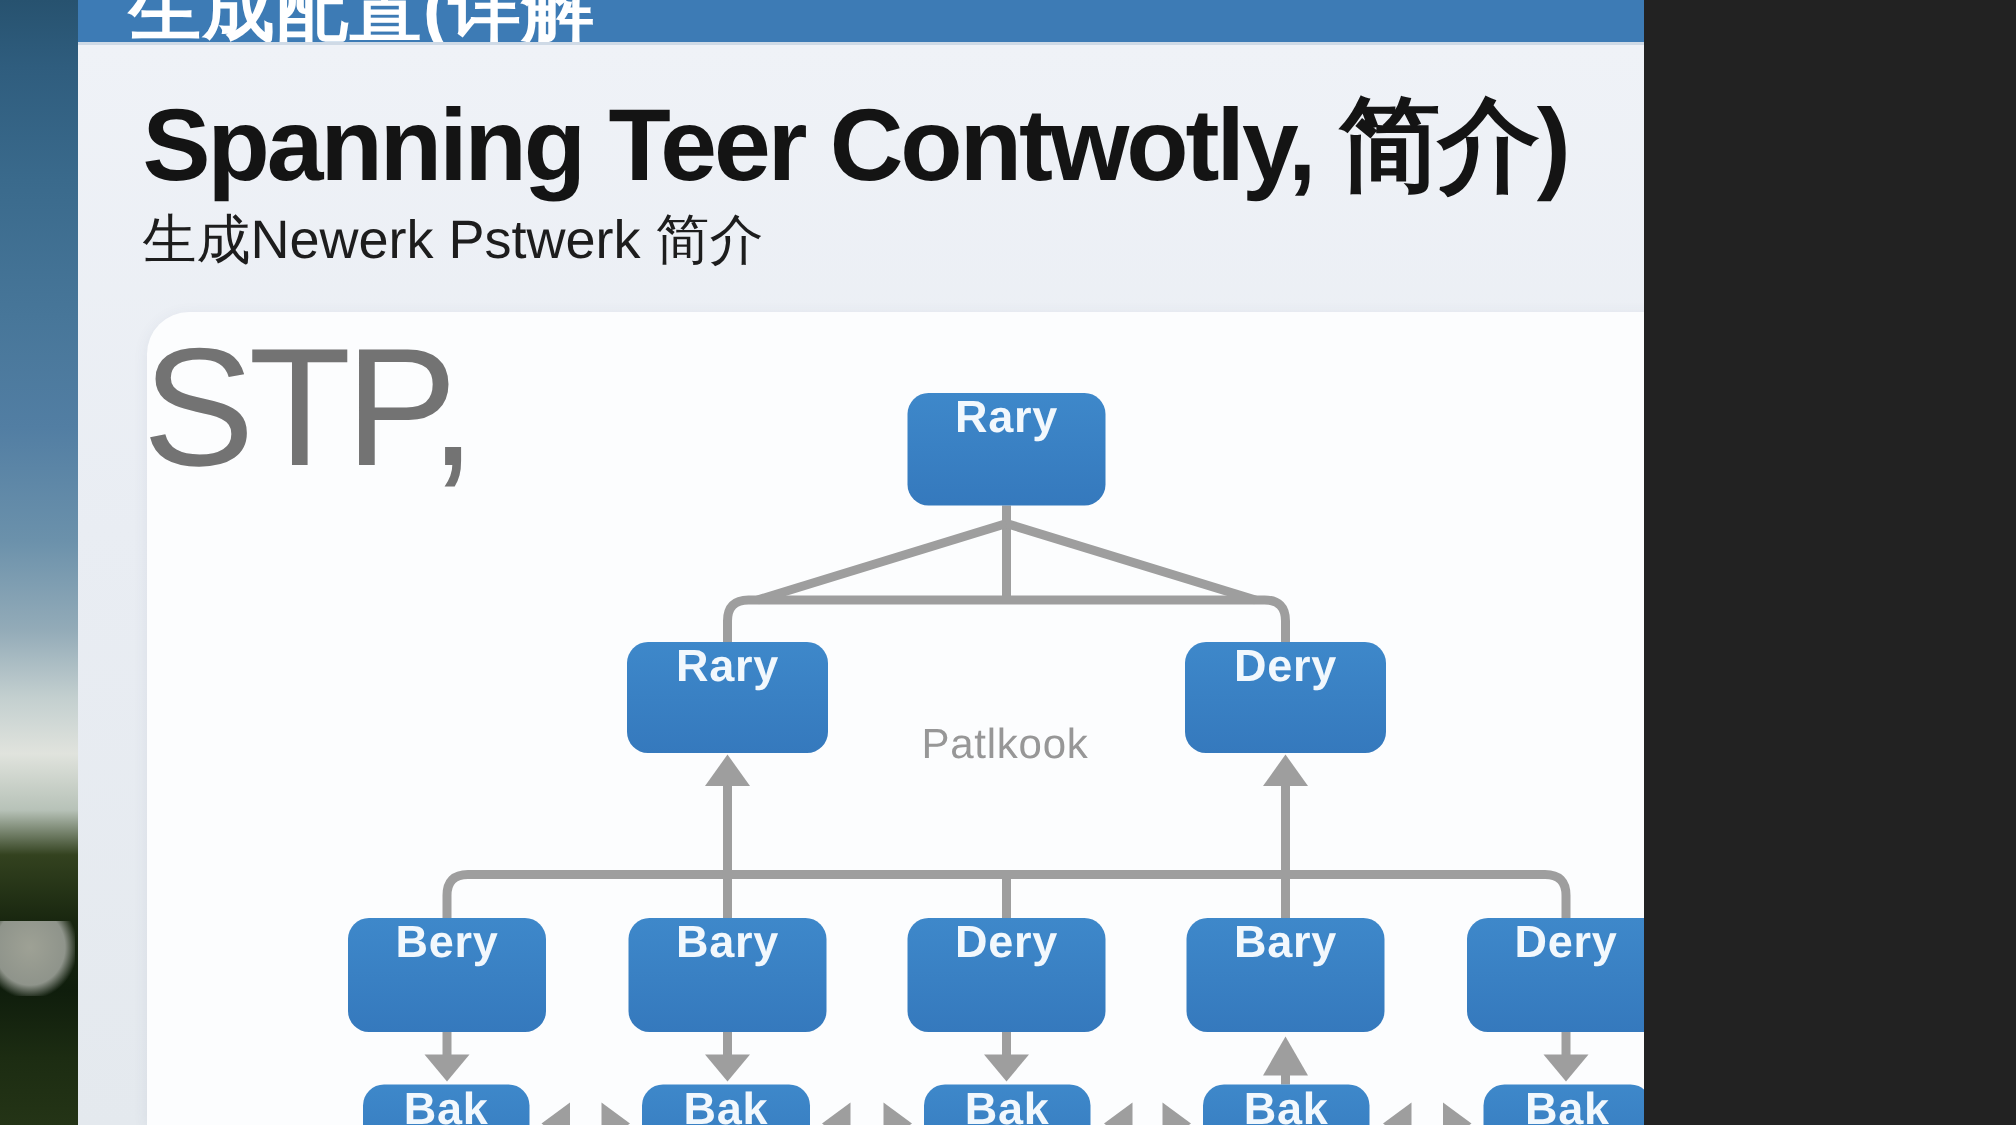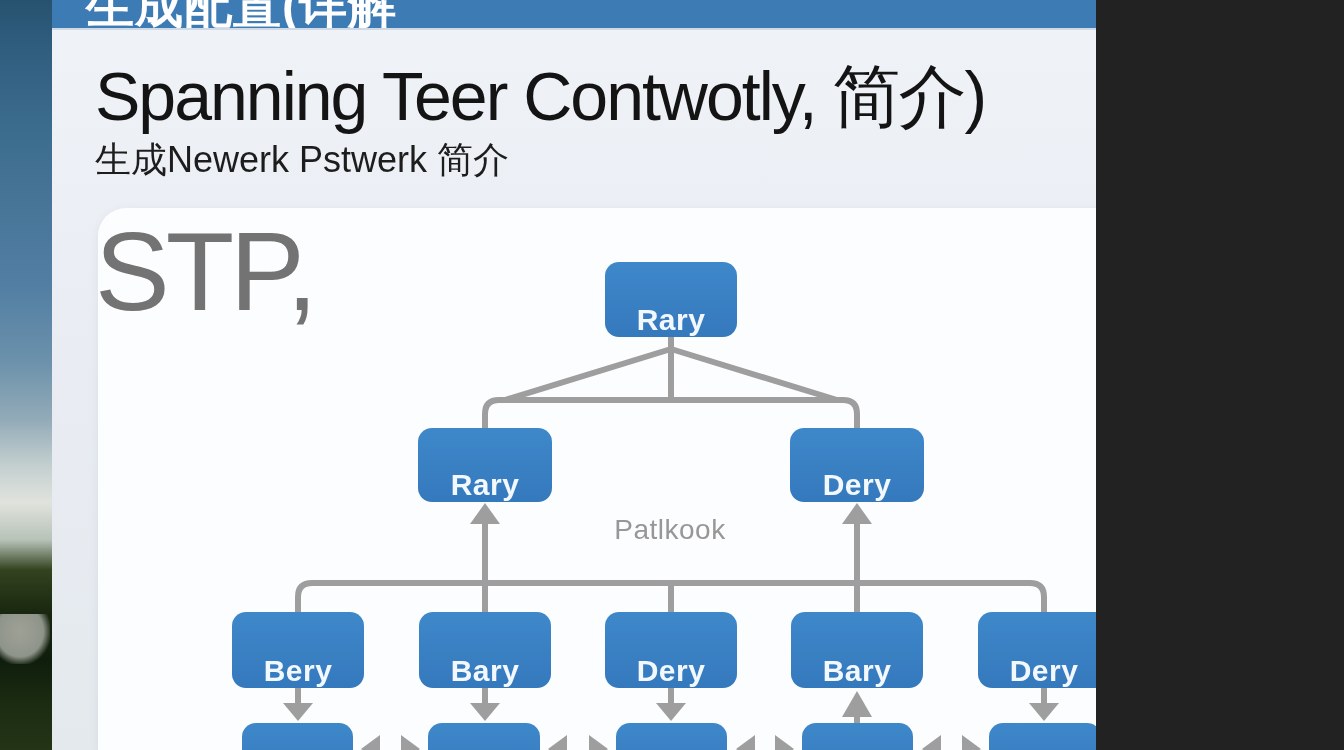--- a/index.html
+++ b/index.html
@@ -37,43 +37,43 @@
     position:absolute;left:34px;top:-26px;
     font-size:48px;font-weight:bold;color:#ffffff;letter-spacing:1px;white-space:nowrap;
   }
   
   #panel{
     position:absolute;left:52px;top:30px;width:1238px;height:720px;
     background:linear-gradient(180deg,#eff2f7 0%,#e9edf3 45%,#e4e9ee 100%);
   }
   #page-title{
     position:absolute;left:95px;top:52px;
-    font-size:68px;font-weight:normal;color:#141414;letter-spacing:-2px;white-space:nowrap;
+    font-size:68px;font-weight:bold;color:#141414;letter-spacing:-2px;white-space:nowrap;
   }
   #page-subtitle{
     position:absolute;left:95px;top:136px;
     font-size:36px;font-weight:400;color:#1d1d1d;white-space:nowrap;
   }
   
   #content-card{
     position:absolute;left:98px;top:208px;width:1152px;height:542px;
     background:#fcfdfe;border-radius:28px 28px 0 0;
     box-shadow:0 2px 10px rgba(60,80,100,0.08);
   }
   #stp-heading{
     position:absolute;left:95px;top:216px;
     font-size:112px;font-weight:normal;color:#737373;letter-spacing:-4px;line-height:1;
   }
   #diagram-caption{
-    position:absolute;left:570px;top:514px;width:200px;text-align:center;
+    position:absolute;left:570px;top:480px;width:200px;text-align:center;
     font-size:28px;color:#979797;font-weight:500;letter-spacing:0.5px;
   }
   
   .node{
-    position:absolute;display:flex;align-items:flex-end;justify-content:center;
+    position:absolute;display:flex;align-items:flex-start;justify-content:center;
     background:linear-gradient(180deg,#3e88ca 0%,#3579bd 100%);
     border-radius:14px;color:#f2f8fd;font-size:30px;font-weight:600;
     letter-spacing:0.5px;
   }
   #connector-svg{position:absolute;left:0;top:0;pointer-events:none;}
 </style>
 </head>
 <body>
 
 <div id="stage">

